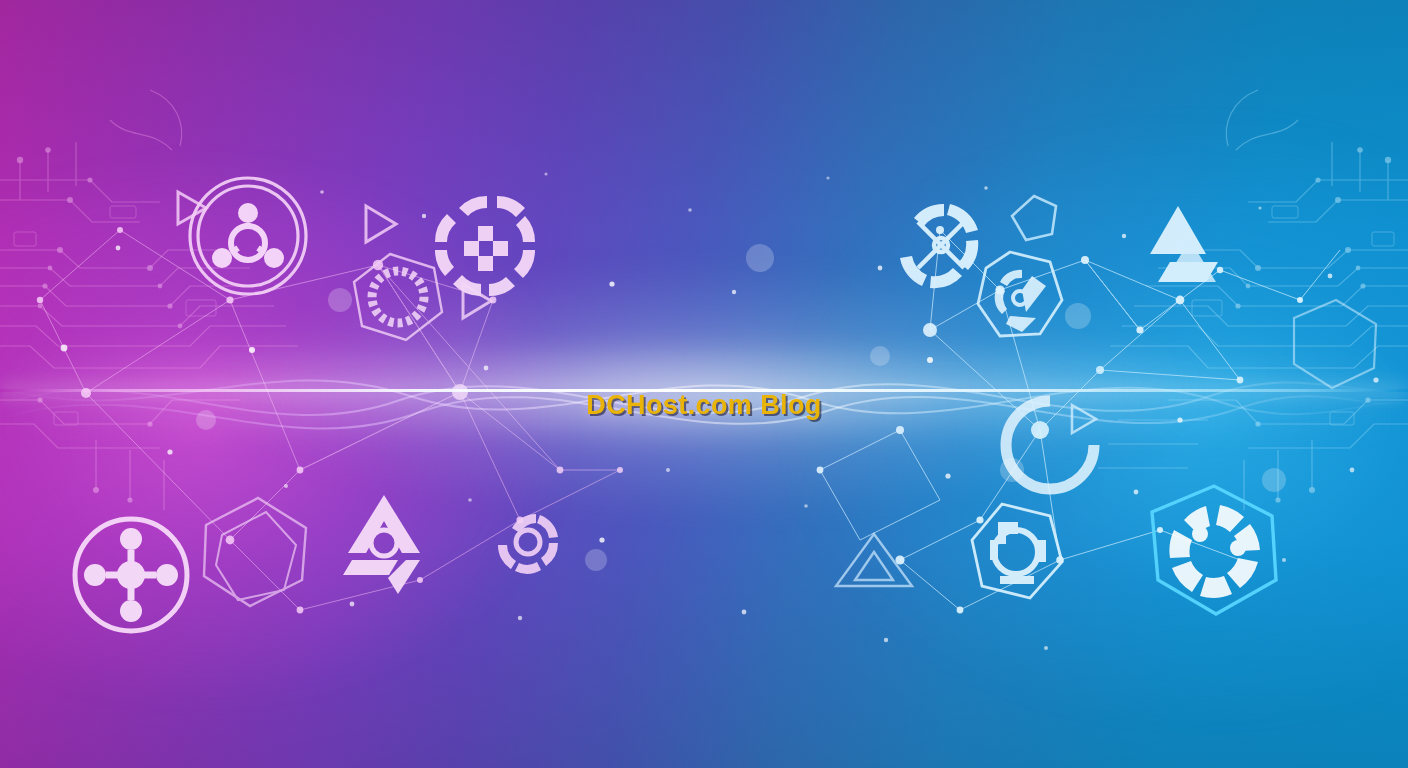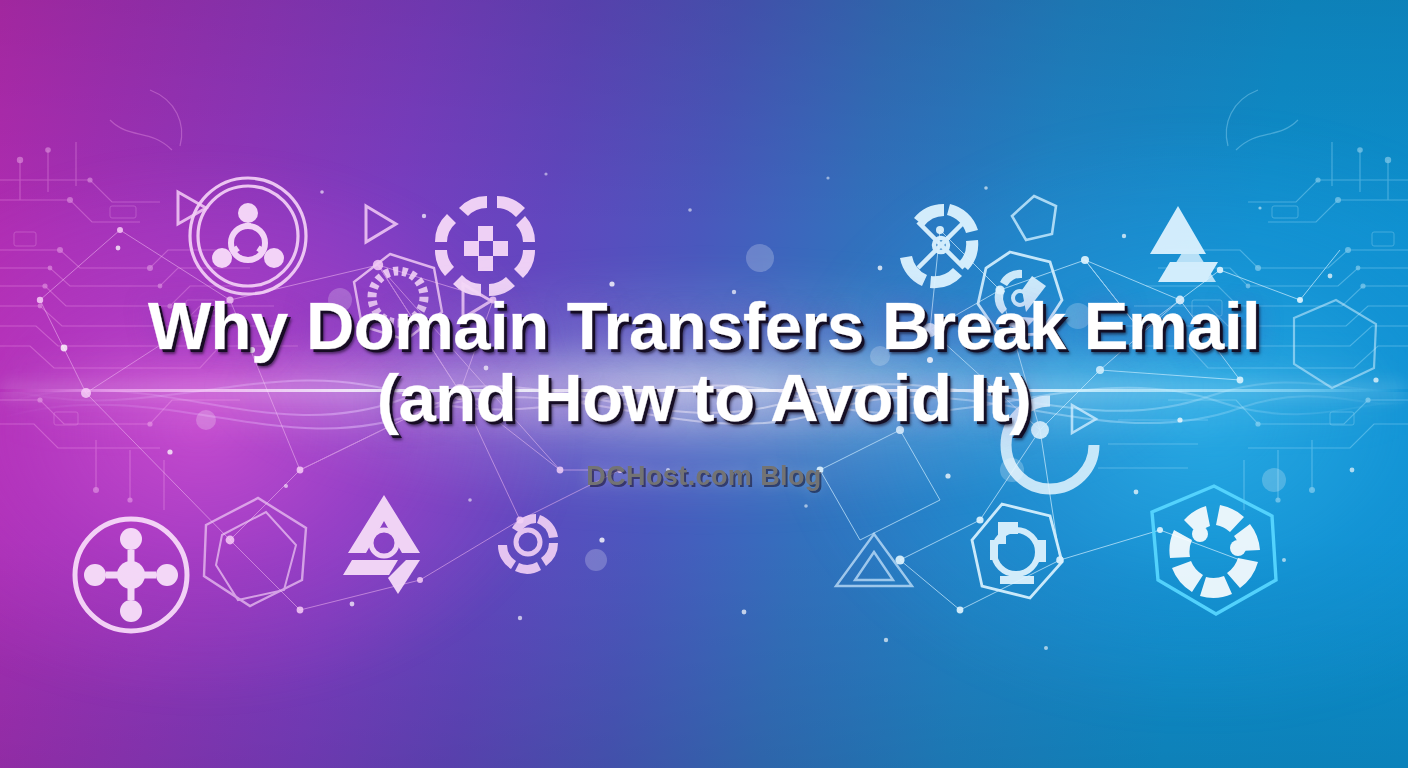--- a/index.html
+++ b/index.html
@@ -107,21 +107,21 @@
     font-weight:700;
     letter-spacing:-.5px;
     text-shadow:
       3px 3px 0 rgba(18,10,30,.92),
       4px 5px 3px rgba(12,6,24,.55),
       0 0 26px rgba(120,60,180,.35);
     -webkit-text-stroke:0.5px rgba(255,255,255,.55);
   }
   .subtitle{
     margin:28px 0 0 0;
-    color:#737373;
+    color:#eab308;
     font-size:27px;
     font-weight:700;
     letter-spacing:.4px;
     text-shadow:2px 2px 0 rgba(20,12,36,.55),0 0 14px rgba(255,255,255,.25);
   }
 </style>
 </head>
 <body>
 
 <div class="stage">
@@ -603,20 +603,16 @@
         <circle cx="596" cy="560" r="11"></circle>
         <circle cx="1012" cy="470" r="12"></circle>
         <circle cx="206" cy="420" r="10"></circle>
         <circle cx="1274" cy="480" r="12"></circle>
         <circle cx="880" cy="356" r="10"></circle>
       </g>
     </svg>
   </div>
 
   <div class="textwrap">
-    <h1 class="title">
-      <span>Why Domain Transfers Break Email</span><br>
-      <span>(and How to Avoid It)</span>
-    </h1>
     <div class="subtitle">DCHost.com Blog</div>
   </div>
 
 </div>
 
 </body></html>

